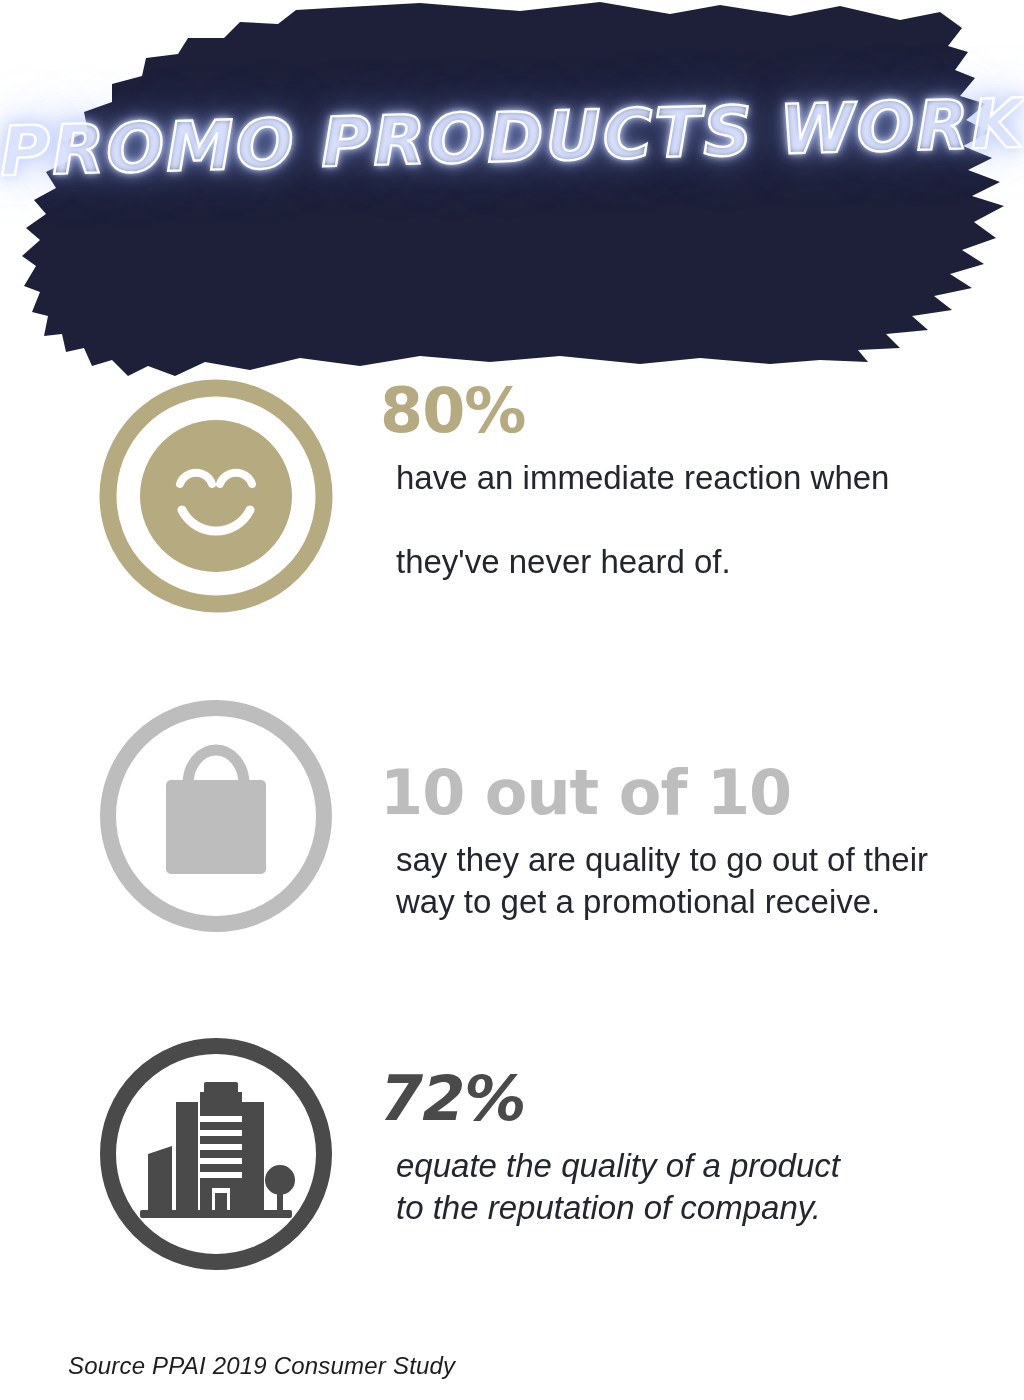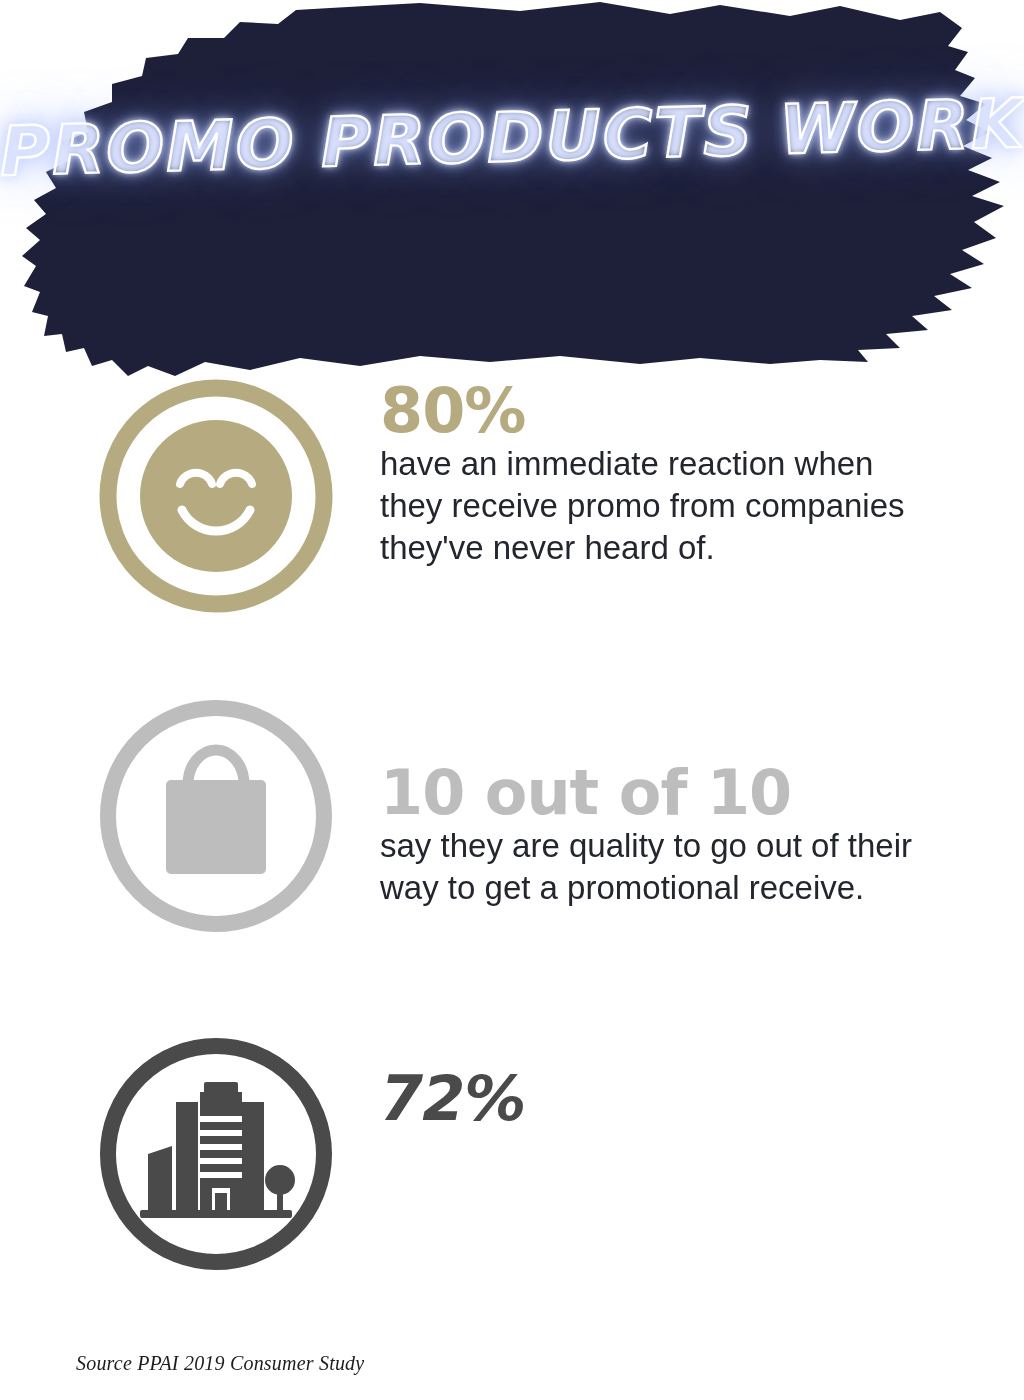--- a/index.html
+++ b/index.html
@@ -76,21 +76,21 @@
     line-height: 0.95;
     letter-spacing: -1px;
     margin: 0 0 2px 0;
     white-space: nowrap;
   }
   .stat-body {
     font-family: "Liberation Sans", sans-serif;
     font-size: 33px;
     line-height: 1.28;
     color: #23252f;
-    margin: 0;
+    margin: 16px;
     font-weight: 400;
   }
 
   
   #row-1 { left: 92px;  top: 372px; width: 900px; }
   #row-1 .stat-text { padding-left: 40px; padding-top: 10px; }
   #row-1 .stat-big  { font-size: 62px; color: #b6ab80; }
 
   
   #row-2 { left: 92px;  top: 692px; width: 900px; }
@@ -98,25 +98,25 @@
   #row-2 .stat-big  { font-size: 62px; color: #bdbdbd; margin-top: 20px; }
 
   
   #row-3 { left: 92px;  top: 1030px; width: 900px; font-style: italic; }
   #row-3 .stat-text { padding-left: 40px; padding-top: 40px; }
   #row-3 .stat-big  { font-size: 62px; color: #4a4a4a; }
 
   
   .source {
     position: absolute;
-    left: 76px;
+    left: 68px;
     top: 1352px;
-    font-family: Liberation Serif, serif;
+    font-family: Liberation Sans, sans-serif;
     font-style: italic;
-    font-size: 20px;
+    font-size: 24px;
     color: #1d1d1d;
     letter-spacing: 0.2px;
   }
 </style>
 </head>
 <body>
 
 <div class="banner">
   <svg width="1024" height="390" viewBox="0 0 1024 390" aria-hidden="true">
     <path fill="#1e2039" d="
@@ -150,21 +150,21 @@
         <path d="M 128 112 a 17 17 0 0 1 32 0" fill="none" stroke="#ffffff" stroke-width="8" stroke-linecap="round"></path>
         <path d="M 90 138 a 38 38 0 0 0 68 0" fill="none" stroke="#ffffff" stroke-width="9" stroke-linecap="round"></path>
       </g>
     </svg>
   </div>
 
   <div class="stat-text">
     <div class="stat-big">80%</div>
     <p class="stat-body">
       <span>have an immediate reaction when</span><br>
-      <span>they receive promo from companies</span><br>
+      <br>
       <span>they've never heard of.</span>
     </p>
   </div>
 </div>
 
 <div class="stat-row" id="row-2">
 
   <div class="icon-wrap">
     <svg width="248" height="248" viewBox="0 0 248 248" aria-hidden="true">
       <circle cx="124" cy="124" r="108" fill="none" stroke="#bdbdbd" stroke-width="16"></circle>
@@ -211,16 +211,20 @@
         <circle cx="188" cy="150" r="15"></circle>
         <rect x="185" y="152" width="6" height="28"></rect>
 
         <rect x="48" y="180" width="152" height="8" rx="2"></rect>
       </g>
     </svg>
   </div>
 
   <div class="stat-text">
     <div class="stat-big">72%</div>
+    <p class="stat-body">
+      <span>equate the quality of a product</span><br>
+      <span>to the reputation of company.</span>
+    </p>
   </div>
 </div>
 
 <div class="source">Source PPAI 2019 Consumer Study</div>
 
 </body></html>

